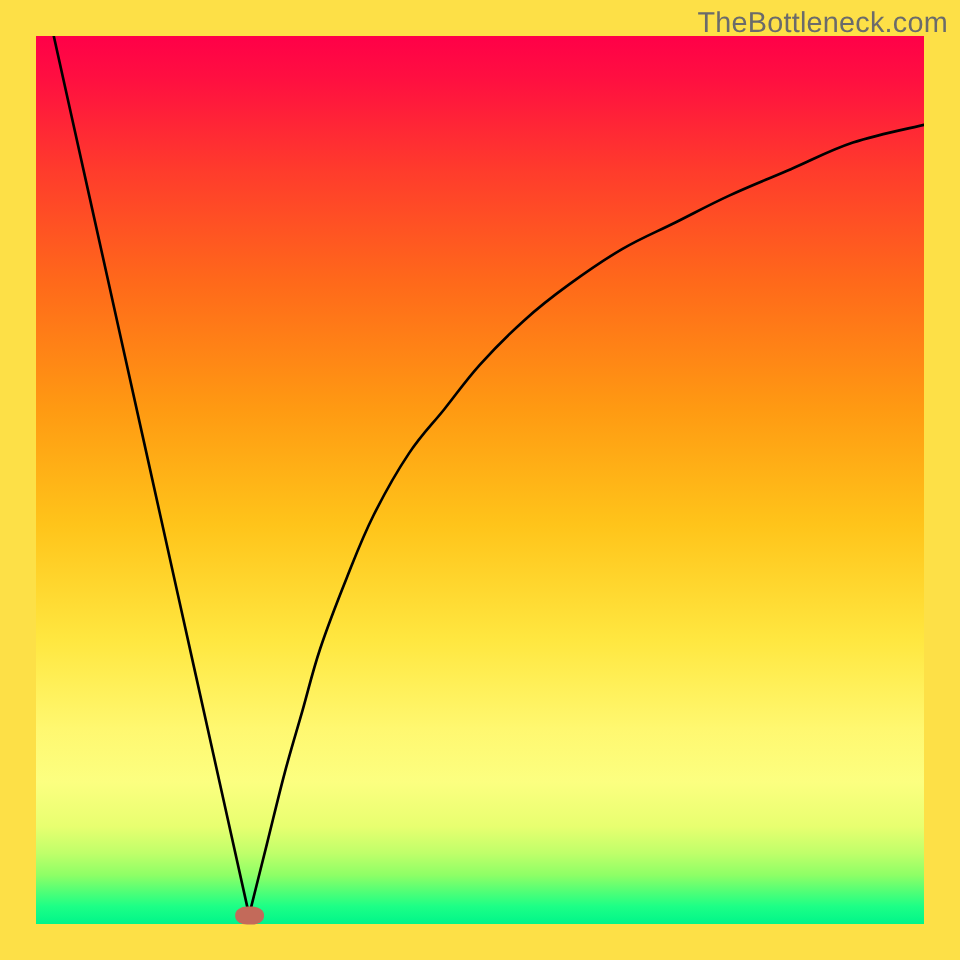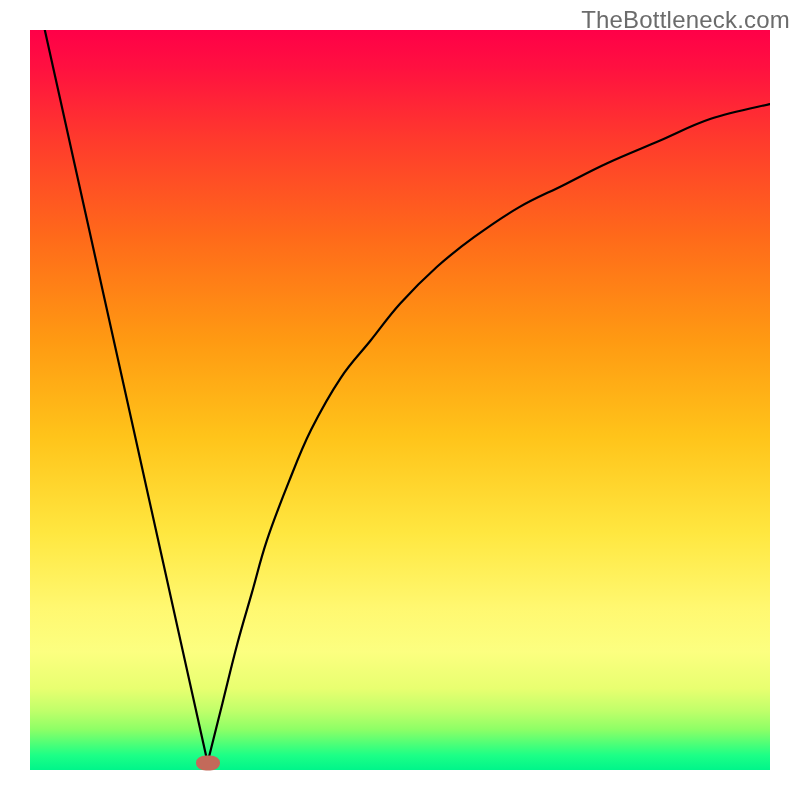--- a/index.html
+++ b/index.html
@@ -8,21 +8,21 @@
     width: 800px;
     height: 800px;
     background: #000;
     font-family: Arial, Helvetica, sans-serif;
     overflow: hidden;
   }
   .frame {
     position: relative;
     width: 800px;
     height: 800px;
-    background: #ffffff;
+    background: #fde047;
   }
   .attribution {
     position: absolute;
     top: 6px;
     right: 10px;
     color: #6b6b6b;
     font-size: 24px;
     font-weight: 500;
     letter-spacing: 0.2px;
     z-index: 5;

